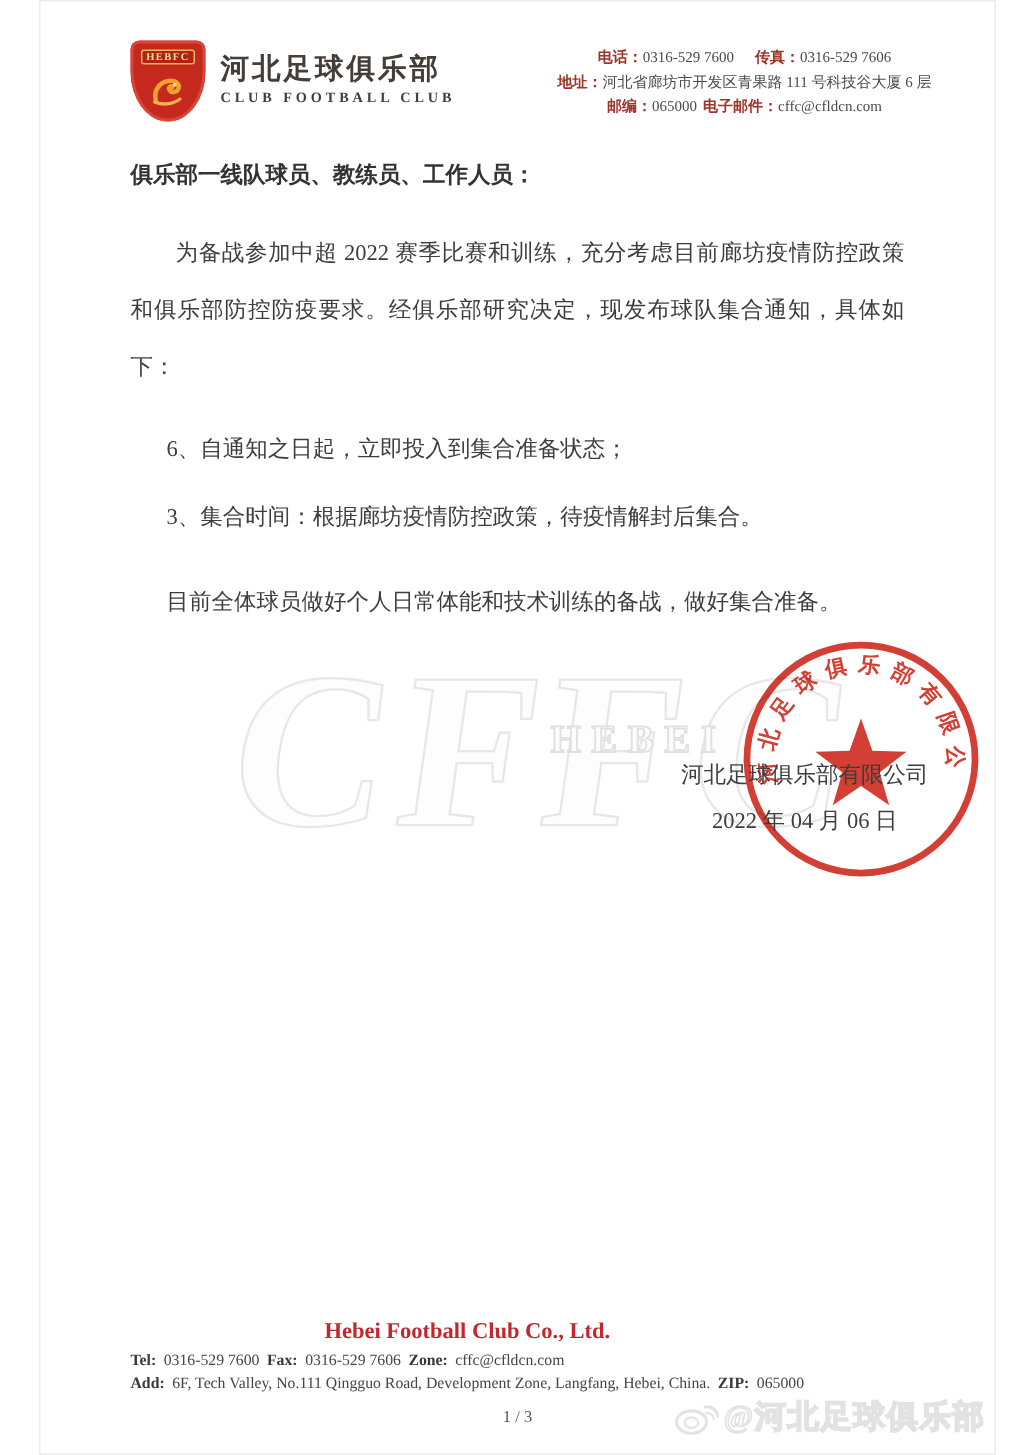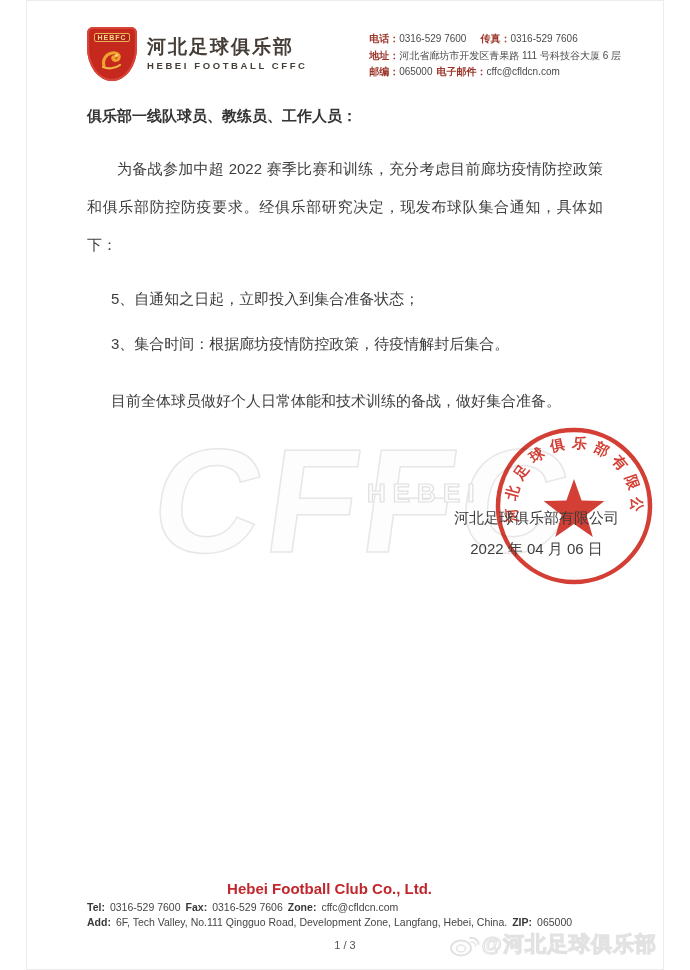--- a/index.html
+++ b/index.html
@@ -2,20 +2,21 @@
 <html><head>
 <meta charset="utf-8">
 <style>
   * { margin:0; padding:0; box-sizing:border-box; }
   html,body { background:#fff; }
   body { font-family:"Liberation Sans","DejaVu Sans",sans-serif; }
   .page {
     position:relative; width:638px; height:970px; margin:0 auto;
     background:#fff; border:1px solid #ececec; overflow:hidden;
     color:#3d3d3d;
+    font-family:Liberation Serif, serif;
   }
 
   
   .header { display:flex; justify-content:space-between; padding:26px 42px 0 60px; }
   .brand { display:flex; align-items:center; gap:10px; }
   .shield {
     position:relative; width:50px; height:54px; background:#c5281c;
     border-radius:6px 6px 50% 50% / 6px 6px 62% 62%;
     box-shadow: inset 0 0 0 2px #d8463a;
     display:flex; flex-direction:column; align-items:center;
@@ -23,21 +24,21 @@
   .shield .badge-top {
     margin-top:6px; font-size:7px; font-weight:bold; color:#ffd98a;
     letter-spacing:1px; border:1px solid #e9b75b; padding:0 2px; border-radius:2px;
     background:#b02217;
   }
   .shield svg { margin-top:2px; }
   .brand-names { line-height:1.15; }
   .club-cn { font-size:19px; font-weight:bold; color:#453d37; letter-spacing:2px; }
   .club-en { font-size:9.5px; font-weight:bold; color:#453d37; letter-spacing:2.6px; margin-top:4px; }
 
-  .contact { text-align:left; font-size:10px; line-height:16.5px; color:#4a4a4a; margin-top:4px; }
+  .contact { text-align:center; font-size:10px; line-height:16.5px; color:#4a4a4a; margin-top:4px; }
   .contact b { color:#9c352a; font-weight:bold; }
   .contact .gap { display:inline-block; width:14px; }
   .contact .sgap { display:inline-block; width:4px; }
 
   
   .title { text-align:center; font-size:22px; font-weight:bold; color:#2f2f2f;
            letter-spacing:14px; margin-top:22px; text-indent:14px; }
   .salutation { margin:26px 60px 0; font-size:15px; font-weight:bold; color:#333; }
   .para { margin:24px 60px 0; font-size:15px; line-height:38px; text-align:justify;
           text-indent:2em; color:#3d3d3d; }
@@ -91,40 +92,40 @@
       <div class="shield">
         <div class="badge-top">HEBFC</div>
         <svg width="30" height="30" viewBox="0 0 30 30">
           <path d="M7 22 C5 16 9 10 15 9 C20 8 23 11 22 14 C21 17 17 17 16 15 C15 13 17 12 18 13" fill="none" stroke="#efa32f" stroke-width="3" stroke-linecap="round"></path>
           <circle cx="19.5" cy="11.5" r="1.4" fill="#ffd98a"></circle>
           <path d="M6 23 C10 25 18 25 23 21" fill="none" stroke="#f3b445" stroke-width="2.2" stroke-linecap="round"></path>
         </svg>
       </div>
       <div class="brand-names">
         <div class="club-cn">河北足球俱乐部</div>
-        <div class="club-en">HEBEI FOOTBALL CFFC</div>
+        <div class="club-en">CLUB FOOTBALL CLUB</div>
       </div>
     </div>
     <div class="contact">
       <div>
         <b>电话：</b><span>0316-529 7600</span><span class="gap"></span><b>传真：</b><span>0316-529 7606</span>
       </div>
       <div>
         <b>地址：</b><span>河北省廊坊市开发区青果路 111 号科技谷大厦 6 层</span>
       </div>
       <div>
         <b>邮编：</b><span>065000</span><span class="sgap"></span><b>电子邮件：</b><span>cffc@cfldcn.com</span>
       </div>
     </div>
   </div>
 
   <div class="salutation">俱乐部一线队球员、教练员、工作人员：</div>
   <div class="para">为备战参加中超 2022 赛季比赛和训练，充分考虑目前廊坊疫情防控政策和俱乐部防控防疫要求。经俱乐部研究决定，现发布球队集合通知，具体如下：</div>
   <div class="list">
-    <div class="list-item">5、自通知之日起，立即投入到集合准备状态；</div>
+    <div class="list-item">6、自通知之日起，立即投入到集合准备状态；</div>
     <div class="list-item">3、集合时间：根据廊坊疫情防控政策，待疫情解封后集合。</div>
   </div>
   <div class="closing">目前全体球员做好个人日常体能和技术训练的备战，做好集合准备。</div>
 
   <div class="watermark">
     <div class="wm-main">CFFC</div>
     <div class="wm-sub">HEBEI</div>
   </div>
 
   <svg class="stamp" viewBox="0 0 170 170">

